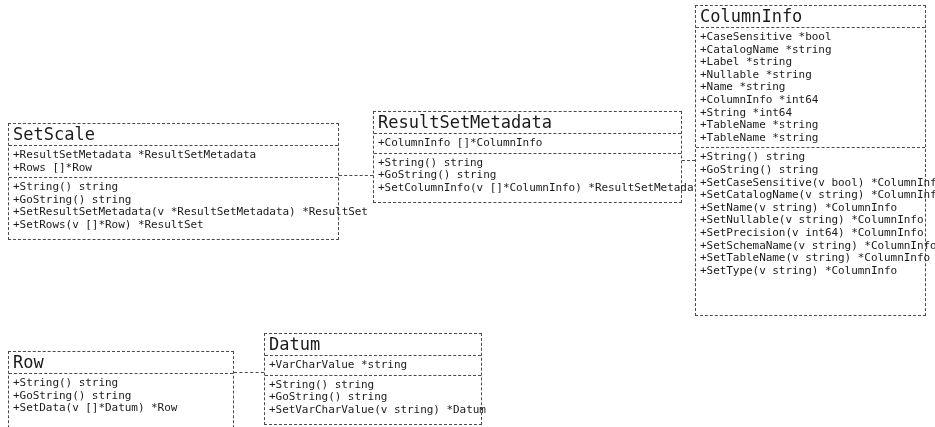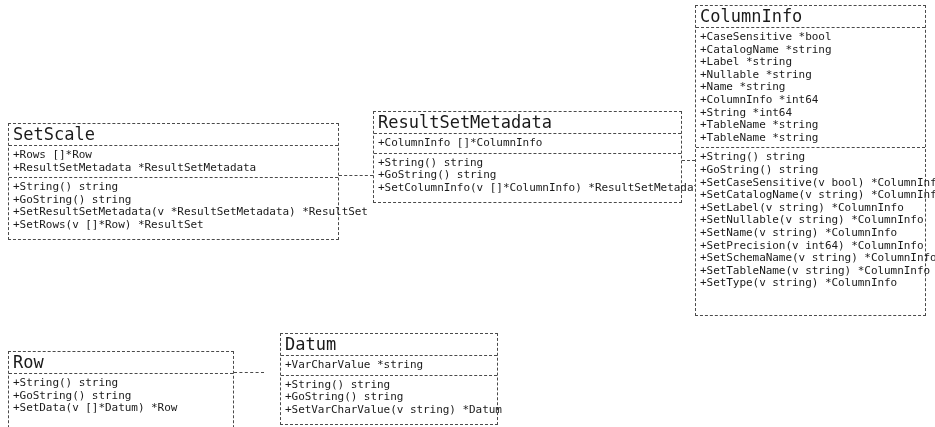--- a/index.html
+++ b/index.html
@@ -53,22 +53,22 @@
 </style>
 </head>
 <body>
 
 <div id="canvas">
     <div class="uml-class" style="left: 8px; top: 123px; width: 331px; height: 117px;">
       <div class="uml-section">
         <div class="uml-name">SetScale</div>
       </div>
       <div class="uml-section">
+        <div class="uml-row">+ResultSetMetadata *ResultSetMetadata</div>
         <div class="uml-row">+Rows []*Row</div>
-        <div class="uml-row">+ResultSetMetadata *ResultSetMetadata</div>
       </div>
       <div class="uml-section">
         <div class="uml-row">+String() string</div>
         <div class="uml-row">+GoString() string</div>
         <div class="uml-row">+SetResultSetMetadata(v *ResultSetMetadata) *ResultSet</div>
         <div class="uml-row">+SetRows(v []*Row) *ResultSet</div>
       </div>
     </div>
     <div class="uml-class" style="left: 373px; top: 111px; width: 309px; height: 92px;">
       <div class="uml-section">
@@ -96,40 +96,39 @@
         <div class="uml-row">+ColumnInfo *int64</div>
         <div class="uml-row">+String *int64</div>
         <div class="uml-row">+TableName *string</div>
         <div class="uml-row">+TableName *string</div>
       </div>
       <div class="uml-section">
         <div class="uml-row">+String() string</div>
         <div class="uml-row">+GoString() string</div>
         <div class="uml-row">+SetCaseSensitive(v bool) *ColumnInfo</div>
         <div class="uml-row">+SetCatalogName(v string) *ColumnInfo</div>
-        <div class="uml-row">+SetLabel(v string) *ColumnInfo</div>
+        <div class="uml-row">+SetName(v string) *ColumnInfo</div>
         <div class="uml-row">+SetNullable(v string) *ColumnInfo</div>
-        <div class="uml-row">+SetName(v string) *ColumnInfo</div>
         <div class="uml-row">+SetPrecision(v int64) *ColumnInfo</div>
         <div class="uml-row">+SetSchemaName(v string) *ColumnInfo</div>
         <div class="uml-row">+SetTableName(v string) *ColumnInfo</div>
         <div class="uml-row">+SetType(v string) *ColumnInfo</div>
       </div>
     </div>
     <div class="uml-class" style="left: 8px; top: 351px; width: 226px; height: 92px;">
       <div class="uml-section">
         <div class="uml-name">Row</div>
       </div>
       <div class="uml-section">
         <div class="uml-row">+String() string</div>
         <div class="uml-row">+GoString() string</div>
         <div class="uml-row">+SetData(v []*Datum) *Row</div>
       </div>
     </div>
-    <div class="uml-class" style="left: 264px; top: 333px; width: 218px; height: 92px; margin-left: 16px;">
+    <div class="uml-class" style="left: 264px; top: 333px; width: 218px; height: 92px;">
       <div class="uml-section">
         <div class="uml-name">Datum</div>
       </div>
       <div class="uml-section">
         <div class="uml-row">+VarCharValue *string</div>
       </div>
       <div class="uml-section">
         <div class="uml-row">+String() string</div>
         <div class="uml-row">+GoString() string</div>
         <div class="uml-row">+SetVarCharValue(v string) *Datum</div>

